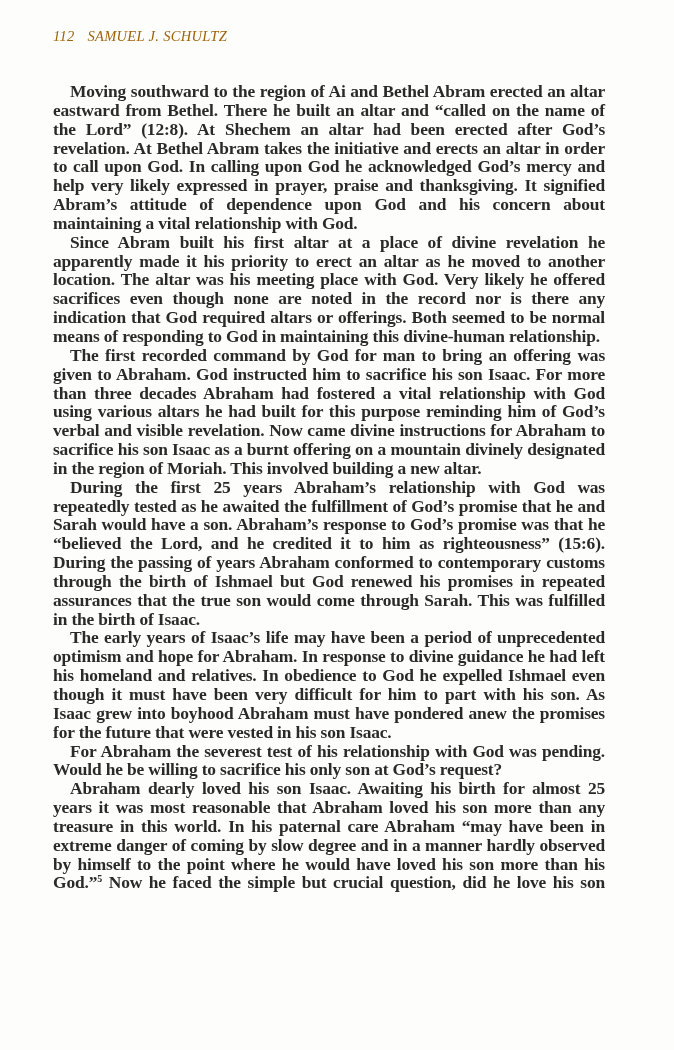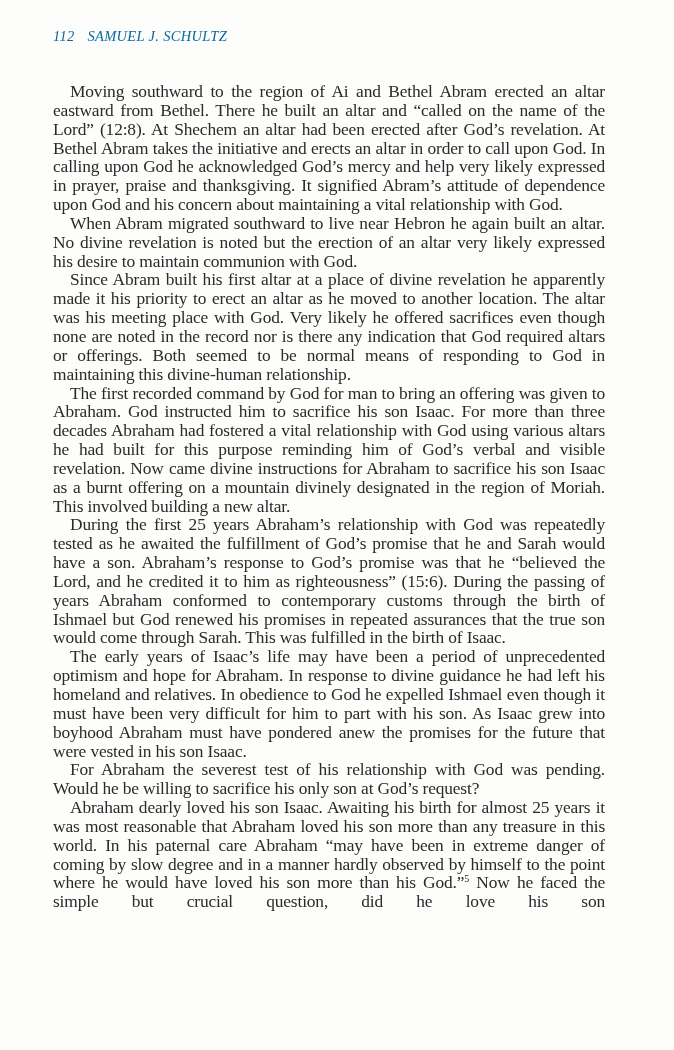--- a/index.html
+++ b/index.html
@@ -10,50 +10,50 @@
     position: relative;
     font-family: "Liberation Serif", "DejaVu Serif", serif;
     color: #2a2a2a;
   }
   .running-head {
     position: absolute;
     left: 53px; top: 28px;
     font-style: italic;
     font-size: 14.5px;
     letter-spacing: 0.3px;
-    color: #0369a1;
+    color: #a16207;
   }
   .running-head .pg { margin-right: 9px; }
   .body-text {
     position: absolute;
     left: 53px; top: 82px;
     width: 552px;
     font-size: 17.4px;
     line-height: 18.84px;
     text-align: justify;
     letter-spacing: -0.15px;
     word-spacing: 0px;
   }
   .body-text p {
     margin: 0;
     text-indent: 17px;
+    font-weight: bold;
   }
   .body-text p.last { text-align-last: justify; }
   sup { font-size: 10px; line-height: 0; vertical-align: 6px; }
 </style>
 </head>
 <body>
 
 <div class="running-head">
   <span class="pg">112</span>
   <span>SAMUEL J. SCHULTZ</span>
 </div>
 
 <div class="body-text">
   <p>Moving southward to the region of Ai and Bethel Abram erected an altar eastward from Bethel. There he built an altar and “called on the name of the Lord” (12:8). At Shechem an altar had been erected after God’s revelation. At Bethel Abram takes the initiative and erects an altar in order to call upon God. In calling upon God he acknowledged God’s mercy and help very likely expressed in prayer, praise and thanksgiving. It signified Abram’s attitude of dependence upon God and his concern about maintaining a vital relationship with God.</p>
-  <p>When Abram migrated southward to live near Hebron he again built an altar. No divine revelation is noted but the erection of an altar very likely expressed his desire to maintain communion with God.</p>
   <p>Since Abram built his first altar at a place of divine revelation he apparently made it his priority to erect an altar as he moved to another location. The altar was his meeting place with God. Very likely he offered sacrifices even though none are noted in the record nor is there any indication that God required altars or offerings. Both seemed to be normal means of responding to God in maintaining this divine-human relationship.</p>
   <p>The first recorded command by God for man to bring an offering was given to Abraham. God instructed him to sacrifice his son Isaac. For more than three decades Abraham had fostered a vital relationship with God using various altars he had built for this purpose reminding him of God’s verbal and visible revelation. Now came divine instructions for Abraham to sacrifice his son Isaac as a burnt offering on a mountain divinely designated in the region of Moriah. This involved building a new altar.</p>
   <p>During the first 25 years Abraham’s relationship with God was repeatedly tested as he awaited the fulfillment of God’s promise that he and Sarah would have a son. Abraham’s response to God’s promise was that he “believed the Lord, and he credited it to him as righteousness” (15:6). During the passing of years Abraham conformed to contemporary customs through the birth of Ishmael but God renewed his promises in repeated assurances that the true son would come through Sarah. This was fulfilled in the birth of Isaac.</p>
   <p>The early years of Isaac’s life may have been a period of unprecedented optimism and hope for Abraham. In response to divine guidance he had left his homeland and relatives. In obedience to God he expelled Ishmael even though it must have been very difficult for him to part with his son. As Isaac grew into boyhood Abraham must have pondered anew the promises for the future that were vested in his son Isaac.</p>
   <p>For Abraham the severest test of his relationship with God was pending. Would he be willing to sacrifice his only son at God’s request?</p>
   <p class="last"><span>Abraham dearly loved his son Isaac. Awaiting his birth for almost 25 years it was most reasonable that Abraham loved his son more than any treasure in this world. In his paternal care Abraham “may have been in extreme danger of coming by slow degree and in a manner hardly observed by himself to the point where he would have loved his son more than his God.”</span><sup>5</sup><span> Now he faced the simple but crucial question, did he love his son</span></p>
 </div>
 
 </body></html>

